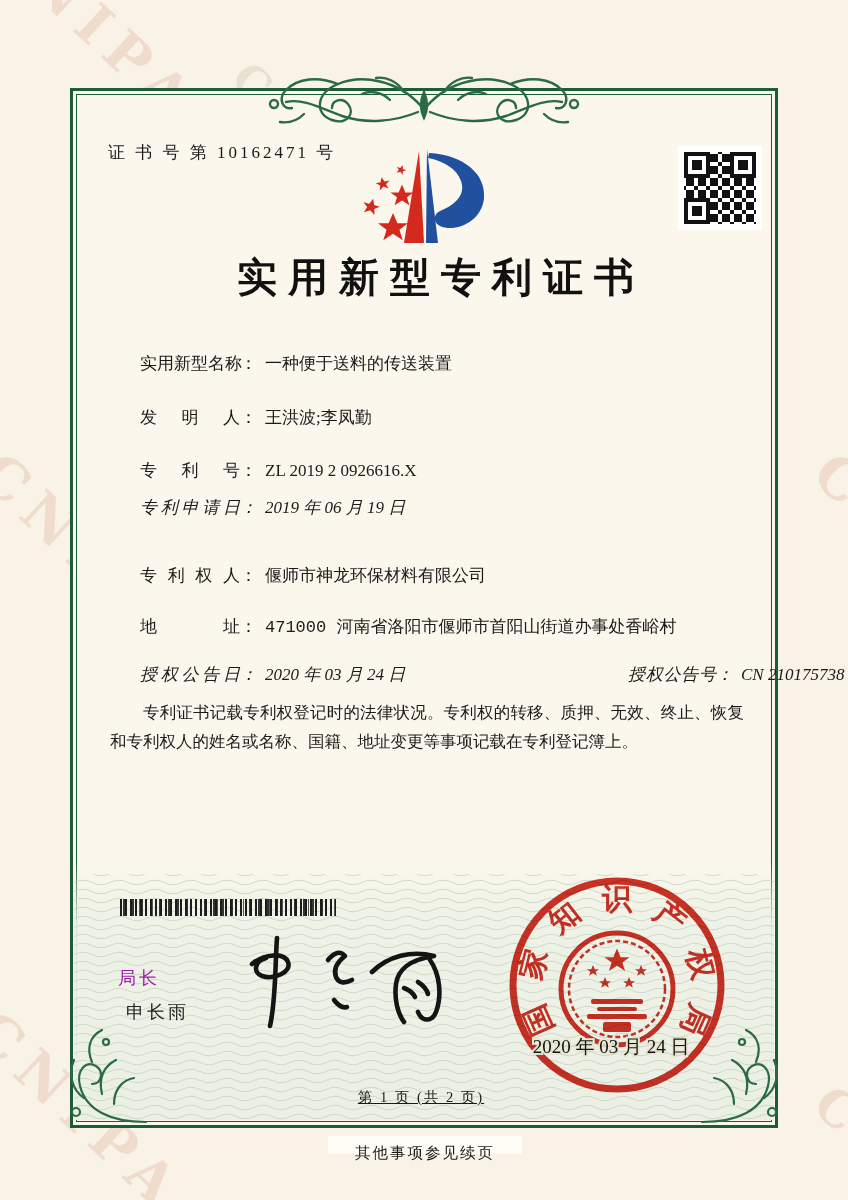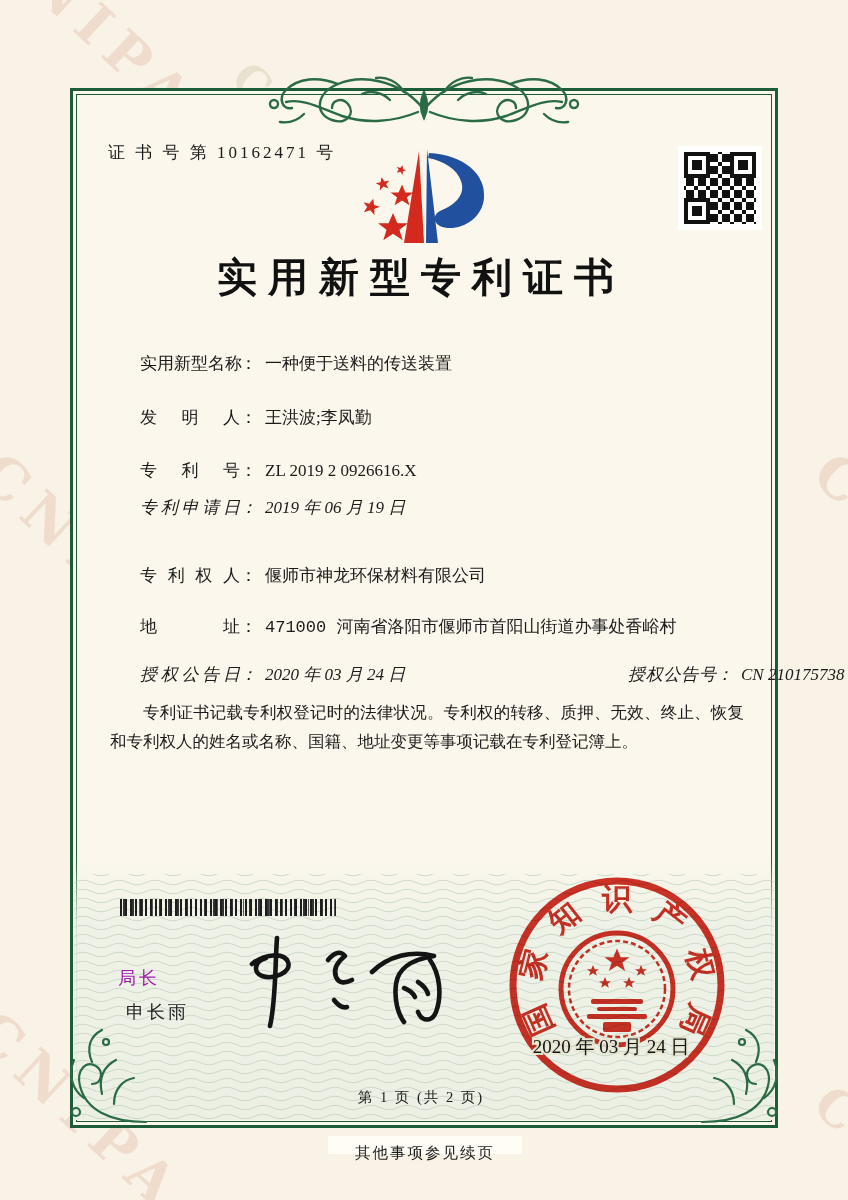--- a/index.html
+++ b/index.html
@@ -30,21 +30,21 @@
   .ornament{position:absolute; z-index:3;}
   
   .certno{
     position:absolute; left:108px; top:141px; z-index:2;
     font-size:17px; letter-spacing:3px;
   }
   .logo{position:absolute; left:338px; top:140px; z-index:2;}
   .qr{position:absolute; left:678px; top:146px; z-index:2;}
   .title{
     position:absolute; left:70px; top:250px; width:702px; text-align:center; z-index:2;
-    font-size:40px; font-weight:bold; letter-spacing:11px; color:#111;
+    font-size:40px; font-weight:bold; letter-spacing:11px; color:#111;padding-left:20px;
   }
   
   .row{position:absolute; left:118px; z-index:2; font-size:17px; white-space:nowrap;margin-left:22px;}
   .lbl{
     display:inline-block; width:100px; vertical-align:bottom;
     text-align:justify; text-align-last:justify;
   }
   .row .colon{margin-right:8px;}
   .pair2{position:absolute; left:488px; top:0; white-space:nowrap;}
   .pair2 .lbl{width:88px;}
@@ -69,21 +69,21 @@
   }
   .director-name{
     position:absolute; left:126px; top:1000px; z-index:2;
     font-family:"DejaVu Sans","Liberation Sans",sans-serif;
     font-size:18px; letter-spacing:3px; color:#222;
   }
   .signature{position:absolute; left:222px; top:930px; z-index:3;}
   .seal{position:absolute; left:498px; top:866px; z-index:3; mix-blend-mode:multiply;}
   .page-info{
     position:absolute; left:70px; top:1088px; width:702px; text-align:center; z-index:2;
-    font-size:14.5px; letter-spacing:2px;
+    font-size:14.5px; letter-spacing:2px;text-decoration:underline;
   }
   .continuation{
     position:absolute; left:328px; top:1136px; width:194px; height:18px; z-index:2;
     background:#fffdf6; text-align:center; line-height:34px;
     font-size:15.5px; letter-spacing:2px;
   }
 </style>
 </head>
 <body>
 

